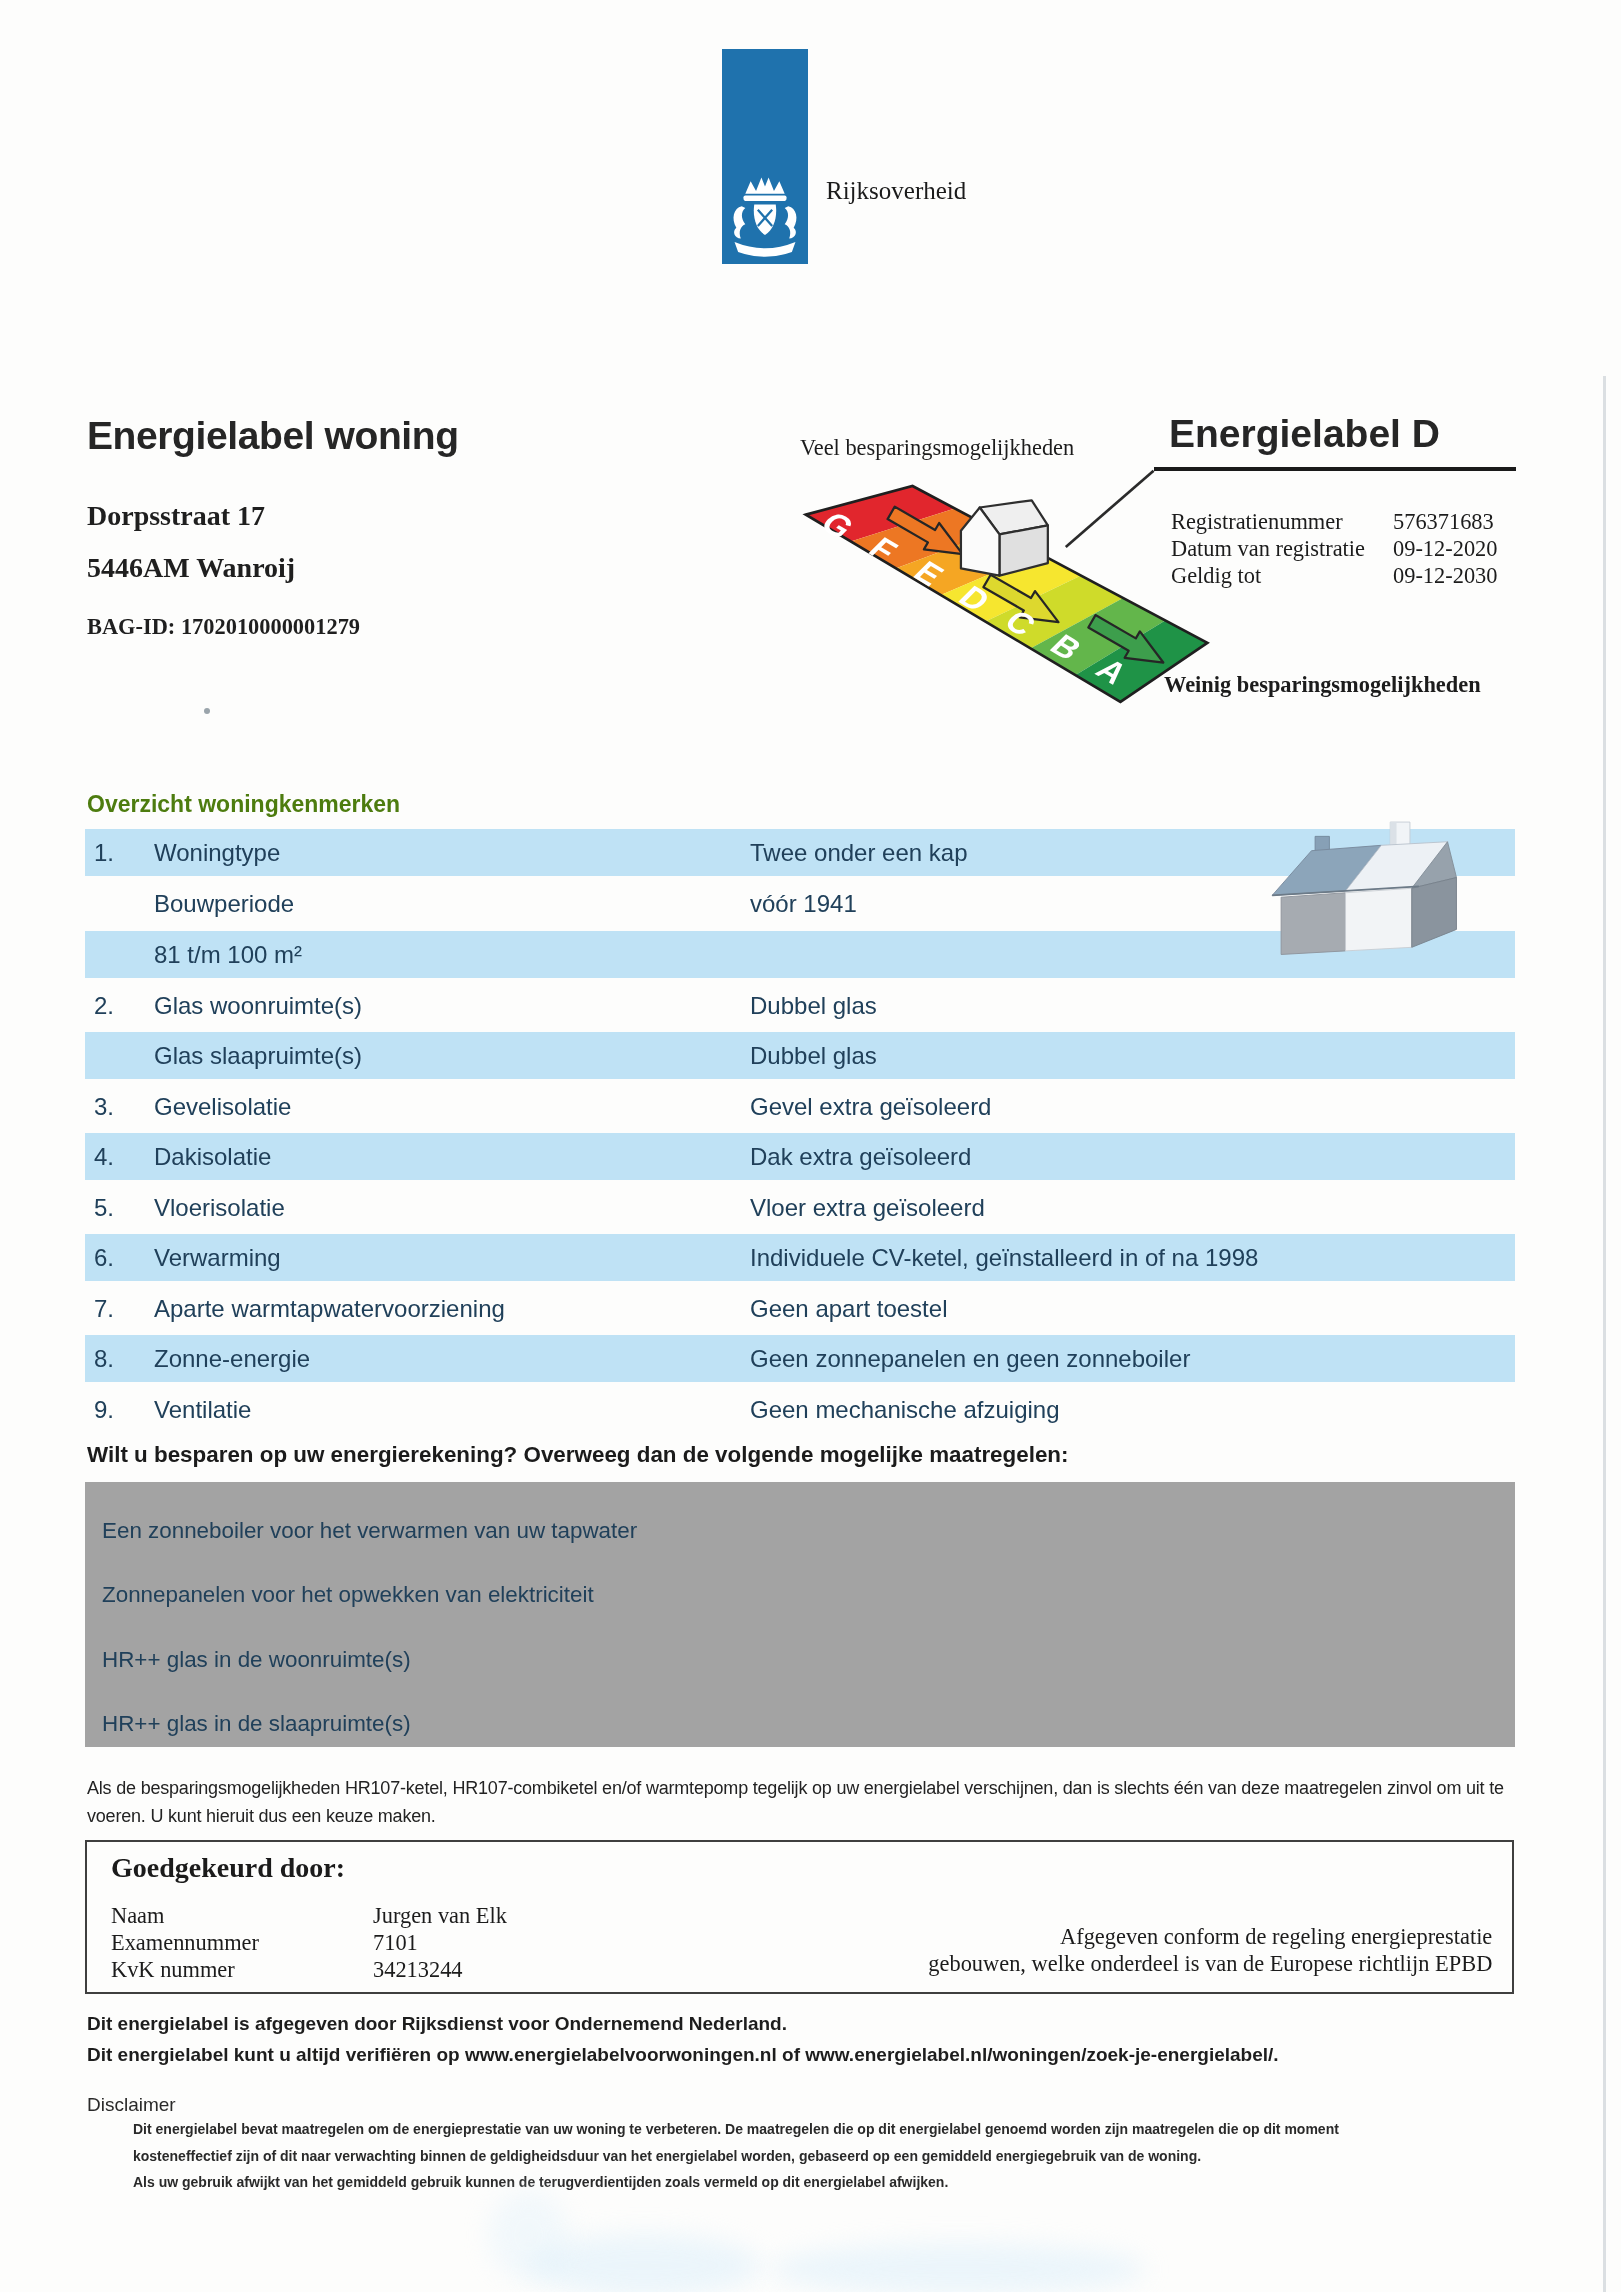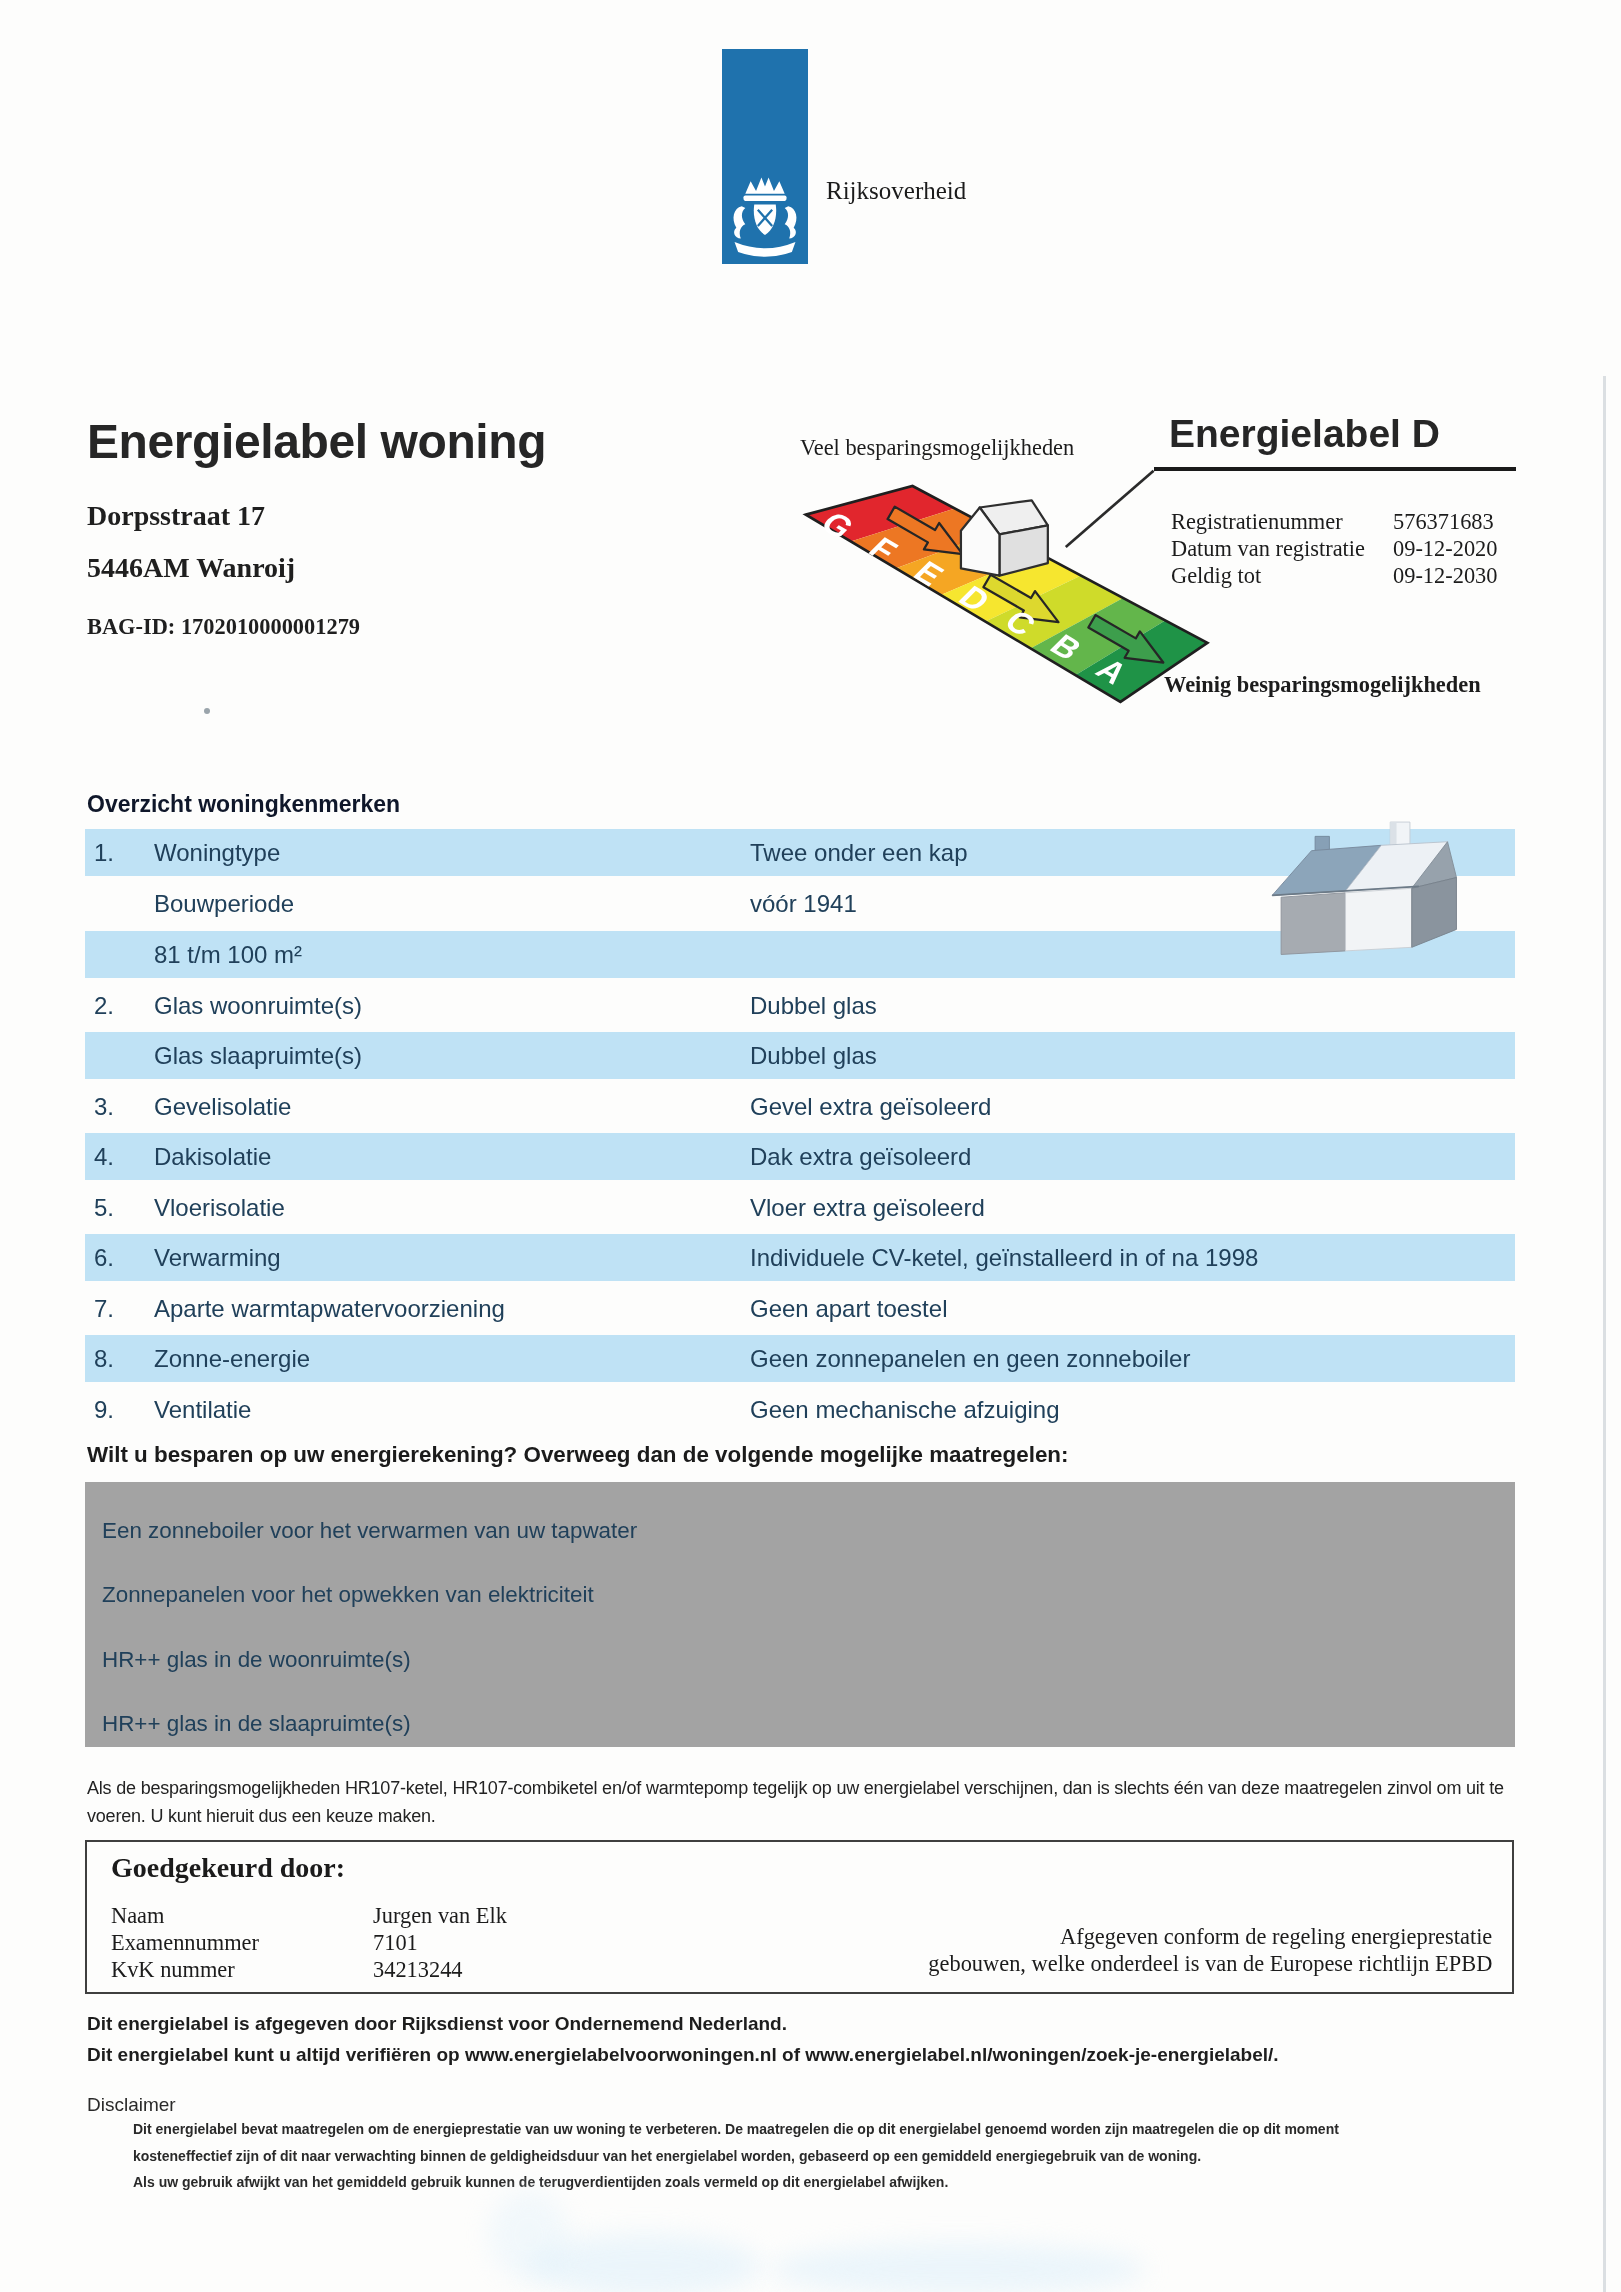--- a/index.html
+++ b/index.html
@@ -9,32 +9,32 @@
     background:#fdfdfc;overflow:hidden;
     font-family:"Liberation Sans",sans-serif;color:#222;padding-left:10px;
   }
   .abs{position:absolute;}
 
   
   .logo-banner{left:722px;top:49px;width:86px;height:215px;background:#1f72ad;}
   .logo-text{left:826px;top:177px;font-family:"Liberation Serif",serif;font-size:25px;color:#1b1b1b;}
 
   
-  .doc-title{left:87px;top:414px;font-size:48px;font-weight:700;letter-spacing:-0.4px;color:#262626;}
+  .doc-title{left:87px;top:414px;font-size:39px;font-weight:700;letter-spacing:-0.4px;color:#262626;}
   .addr{font-family:"Liberation Serif",serif;font-weight:700;font-size:28px;color:#1f1f1f;}
   .bag{font-family:"Liberation Serif",serif;font-weight:700;font-size:22.4px;color:#1f1f1f;}
   .veel{left:800px;top:435px;font-family:"Liberation Serif",serif;font-size:22.4px;color:#1c1c1c;}
   .weinig{left:1164px;top:672px;font-family:"Liberation Serif",serif;font-size:22.4px;font-weight:700;color:#1c1c1c;}
   .d-title{left:1169px;top:412px;font-size:39px;font-weight:700;color:#262626;}
   .d-rule{left:1154px;top:467px;width:362px;height:3.6px;background:#1a1a1a;}
   .reg-row{left:1171px;width:376px;display:flex;font-family:"Liberation Serif",serif;font-size:22.4px;color:#1c1c1c;margin-top:29px;}
   .reg-label{width:222px;flex:none;}
 
   
-  .ov-heading{left:87px;top:791px;font-size:23px;font-weight:700;color:#0f172a;text-align:center;}
+  .ov-heading{left:87px;top:791px;font-size:23px;font-weight:700;color:#4d7c0f;text-align:center;}
   .t-row{left:85px;width:1430px;height:47px;display:flex;align-items:center;
          font-size:24px;color:#20405a;}
   .t-row.blue{background:#bfe2f5;}
   .t-num{width:69px;flex:none;padding-left:9px;box-sizing:border-box;}
   .t-label{width:596px;flex:none;}
   .t-value{flex:1;}
 
   
   .ms-heading{left:87px;top:1442px;font-size:22.4px;font-weight:700;color:#1b1b1b;}
   .ms-box{left:85px;top:1482px;width:1430px;height:265px;background:#a3a3a3;}

